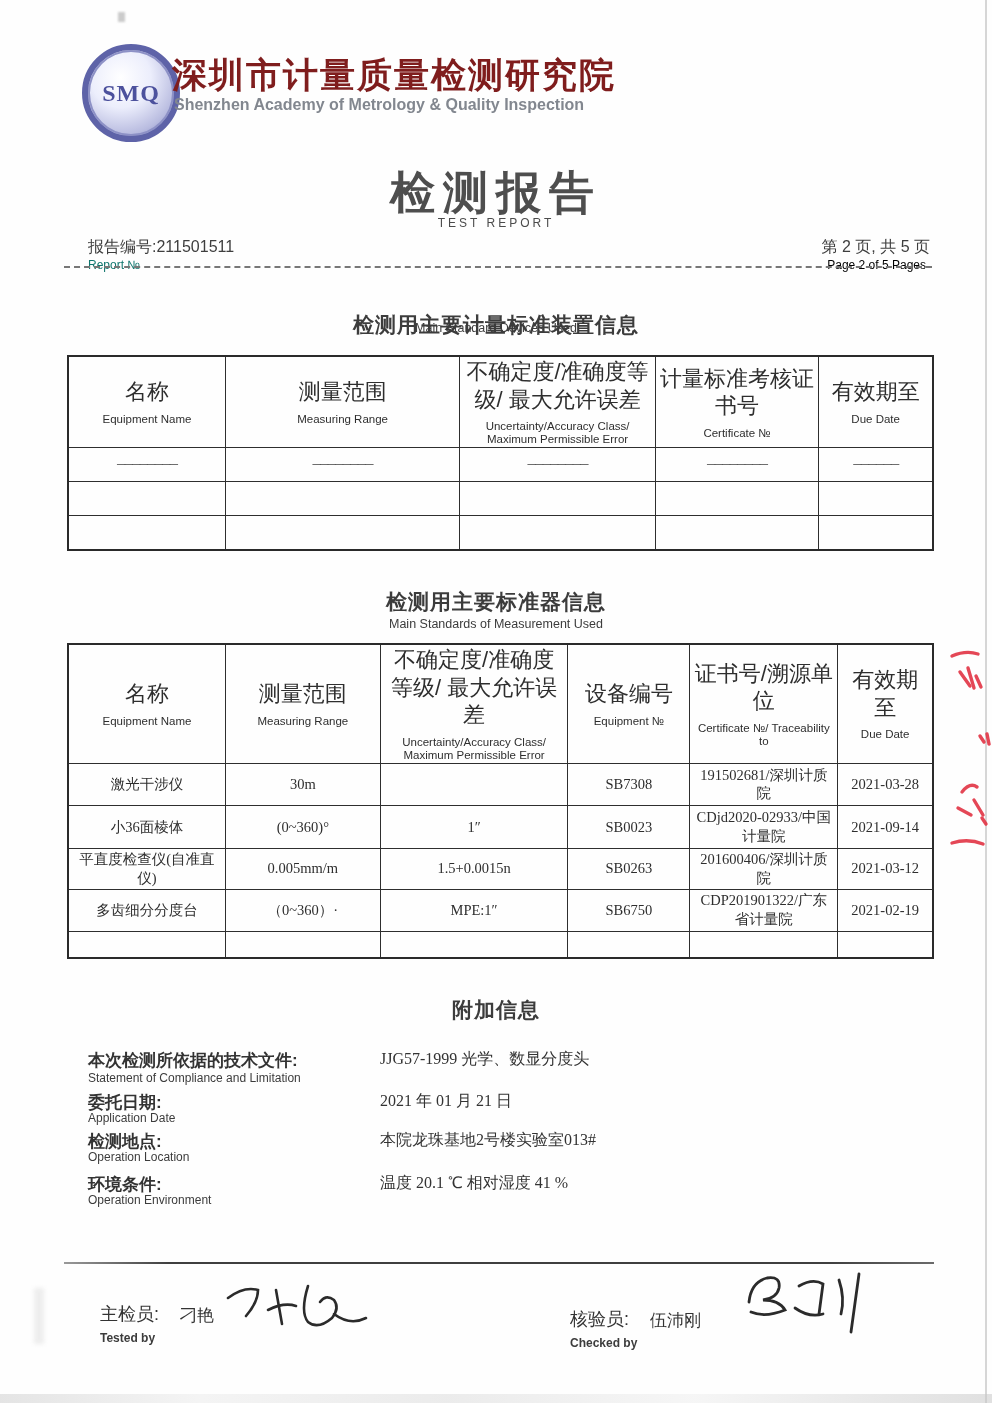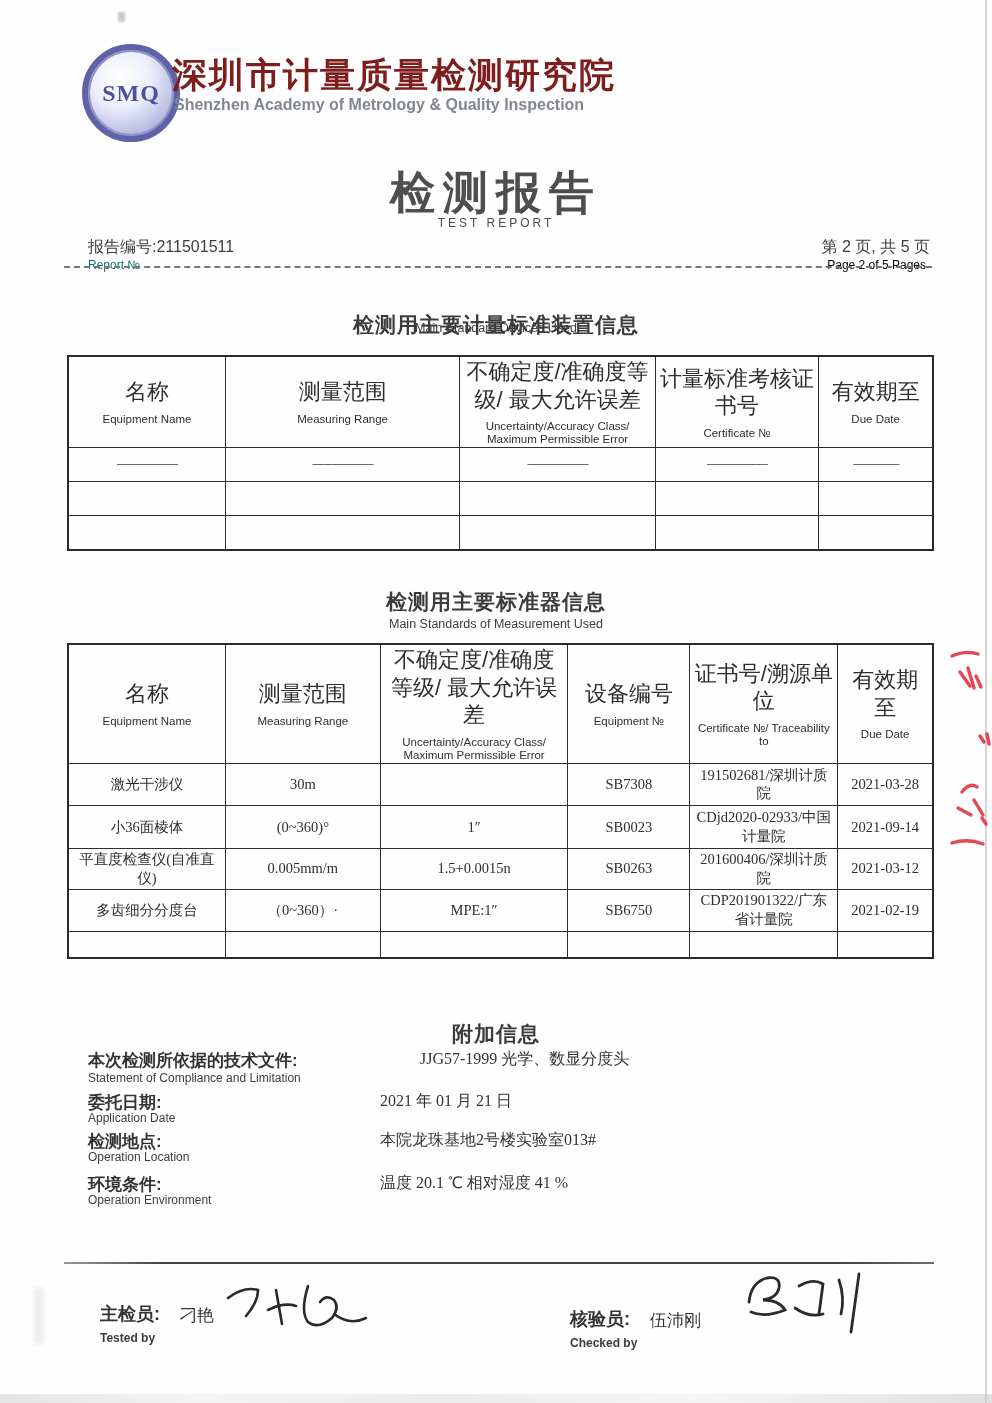--- a/index.html
+++ b/index.html
@@ -50,21 +50,21 @@
   #tbl-standards tbody tr:nth-child(2){height:43px;}
   #tbl-standards tbody tr:nth-child(3){height:40px;}
   #tbl-standards tbody tr:nth-child(4){height:42px;}
   #tbl-standards tbody tr:nth-child(5){height:27px;}
   
   .ap-label{position:absolute;left:88px;font-size:17px;font-weight:bold;color:#333;}
   .ap-label-en{position:absolute;left:88px;font-size:12px;color:#3c3c3c;font-weight:normal;}
   .ap-value{position:absolute;left:380px;font-family:"Liberation Serif", serif;font-size:16px;color:#333;}
   
   .rule{position:absolute;left:64px;top:1262px;width:870px;height:2px;background:linear-gradient(to right,#9a9a9a,#3f3f3f 12%,#3f3f3f 88%,#6a6a6a);}
-  .sig-label{position:absolute;font-size:18px;font-weight:bold;color:#333;}
+  .sig-label{position:absolute;font-size:18px;font-weight:normal;color:#333;}
   .sig-name{position:absolute;font-size:17px;color:#333;}
   .sig-label-en{position:absolute;font-size:12px;color:#3c3c3c;font-weight:bold;}
   .sig-svg{position:absolute;}
   .redmarks{position:absolute;left:930px;top:640px;}
 </style>
 </head>
 <body>
 
 <div class="page">
 
@@ -223,25 +223,25 @@
           <td></td>
           <td></td>
           <td></td>
           <td></td>
           <td></td>
           <td></td>
         </tr>
       </tbody>
   </table>
 
-  <div class="sec-zh" style="top:996px;margin-top:24px;">附加信息</div>
+  <div class="sec-zh" style="top:996px;">附加信息</div>
 
   <div class="ap-label" style="top:1049px;">本次检测所依据的技术文件:</div>
   <div class="ap-label-en" style="top:1071px;">Statement of Compliance and Limitation</div>
-  <div class="ap-value" style="top:1049px;margin-left:40px;">JJG57-1999 光学、数显分度头</div>
+  <div class="ap-value" style="top:1049px;">JJG57-1999 光学、数显分度头</div>
 
   <div class="ap-label" style="top:1091px;">委托日期:</div>
   <div class="ap-label-en" style="top:1111px;">Application Date</div>
   <div class="ap-value" style="top:1091px;">2021 年 01 月 21 日</div>
 
   <div class="ap-label" style="top:1130px;">检测地点:</div>
   <div class="ap-label-en" style="top:1150px;">Operation Location</div>
   <div class="ap-value" style="top:1130px;">本院龙珠基地2号楼实验室013#</div>
 
   <div class="ap-label" style="top:1173px;">环境条件:</div>

